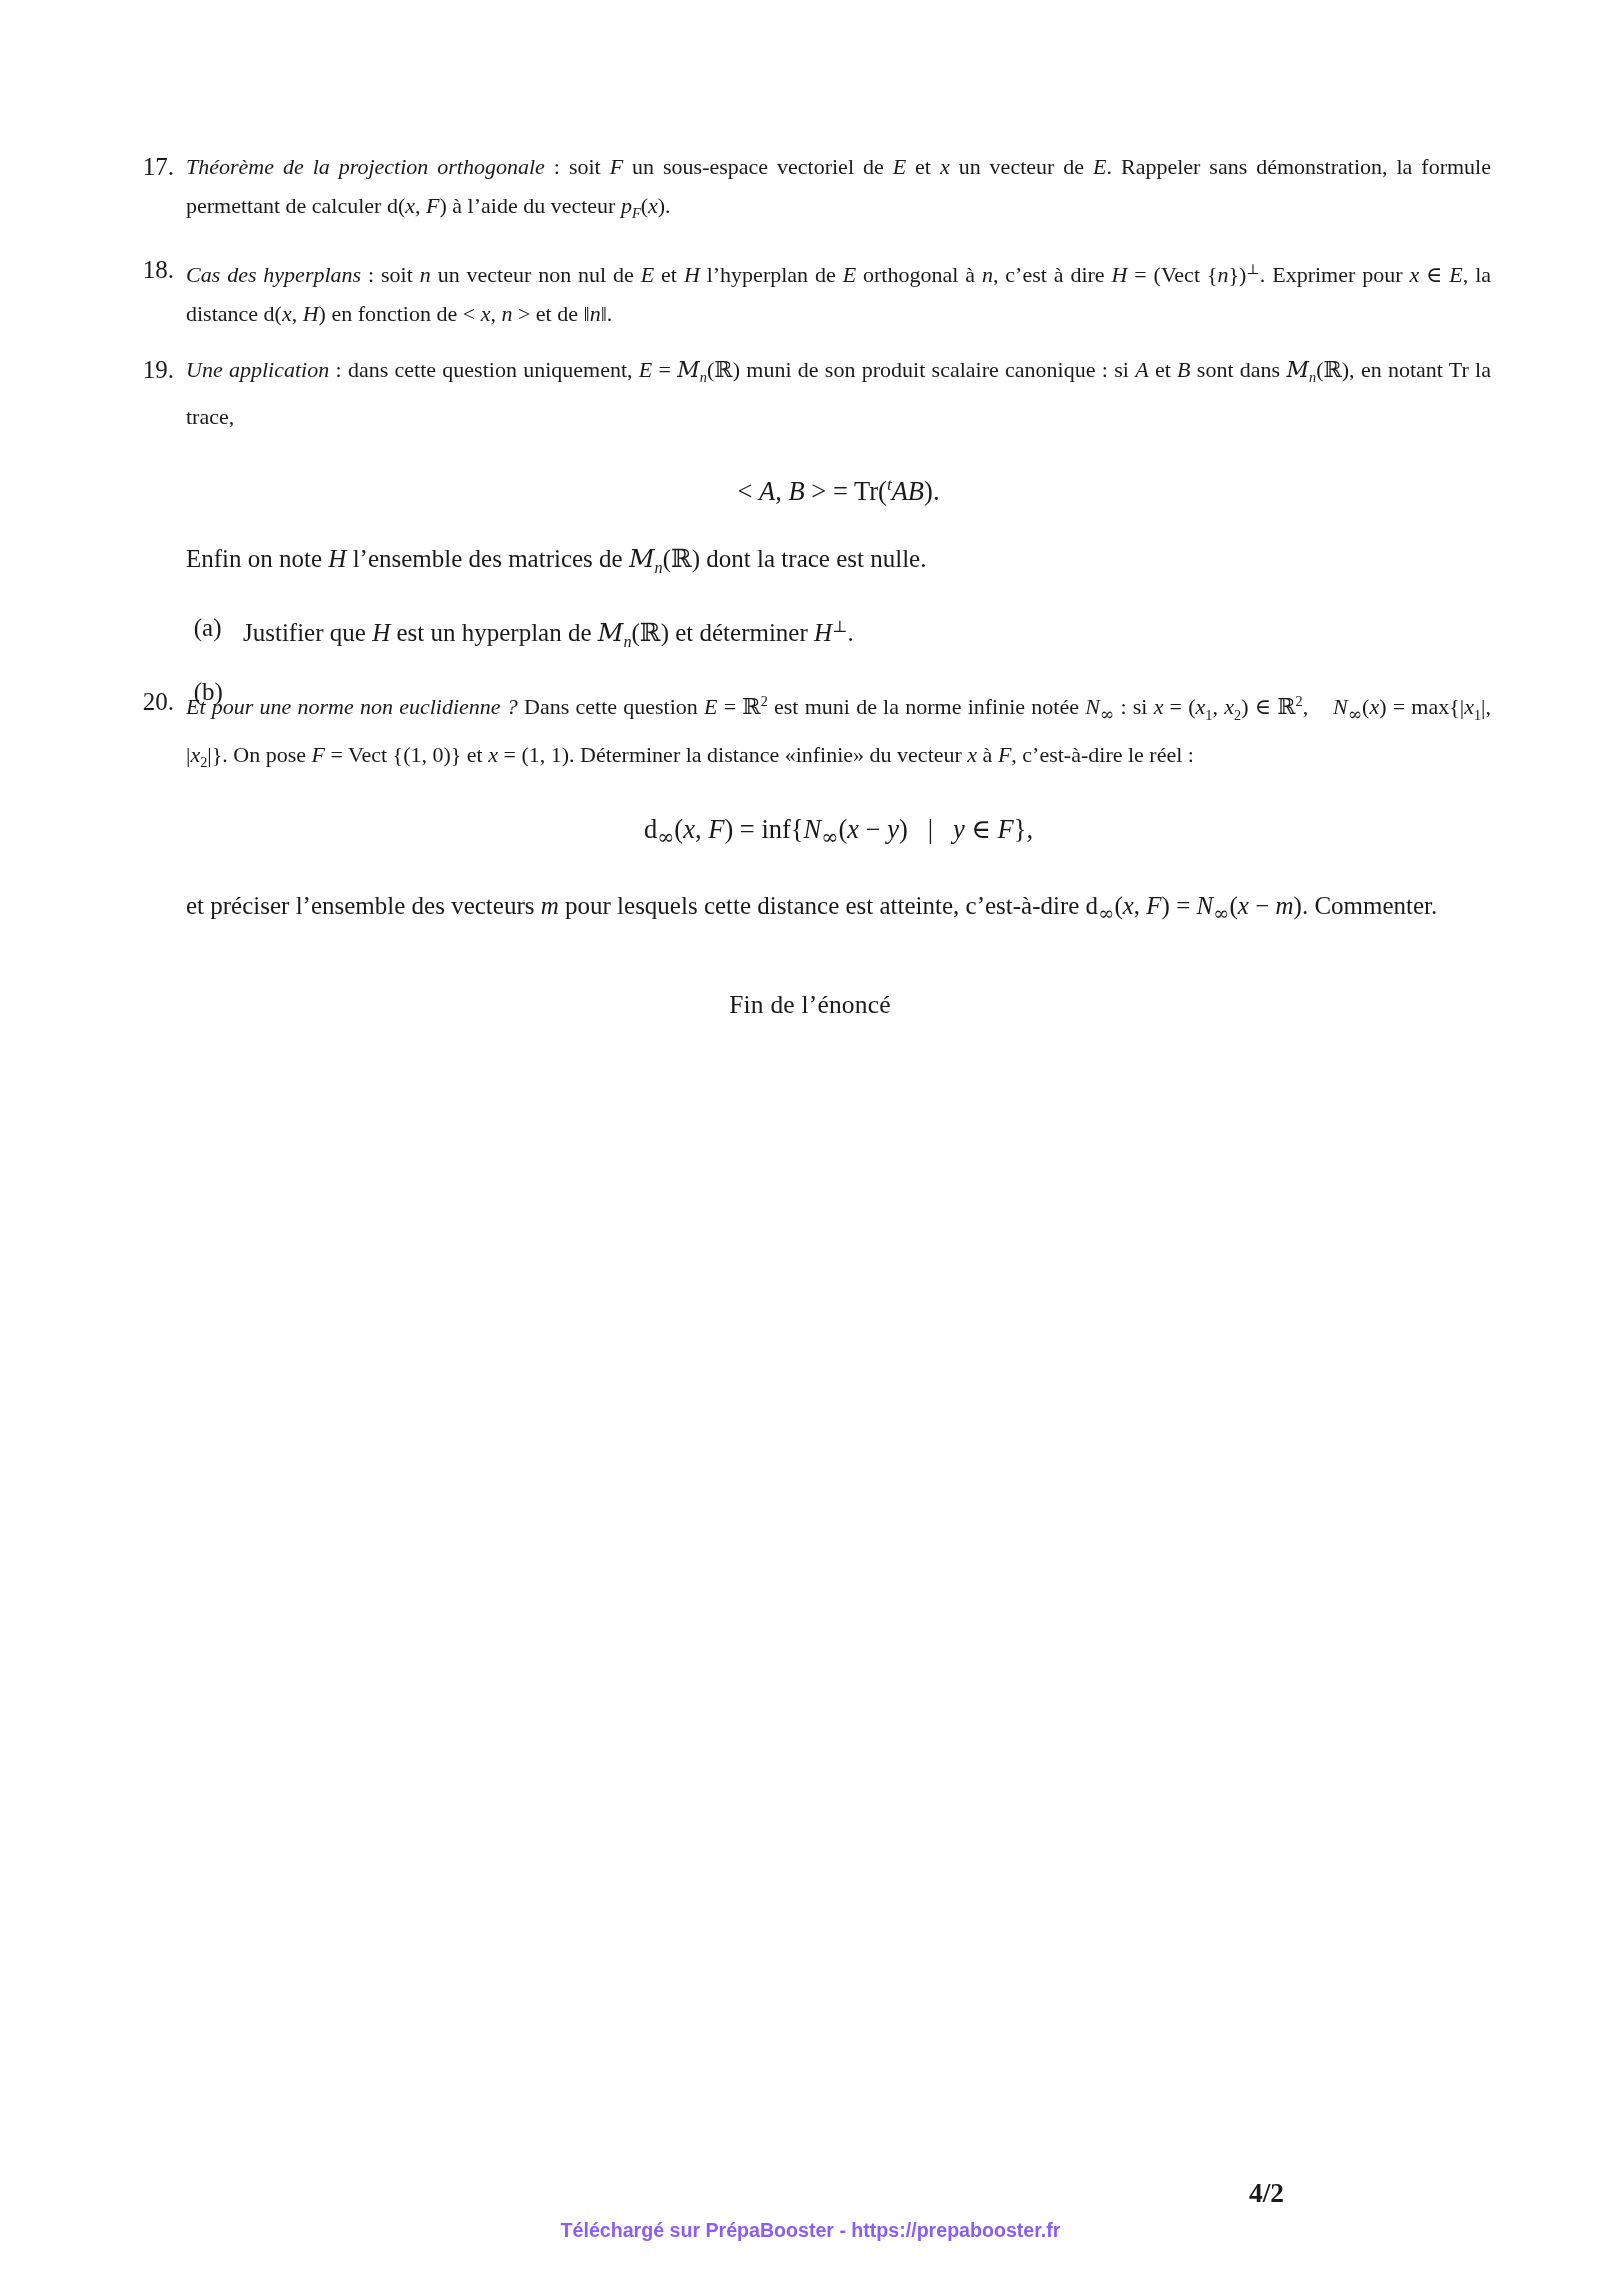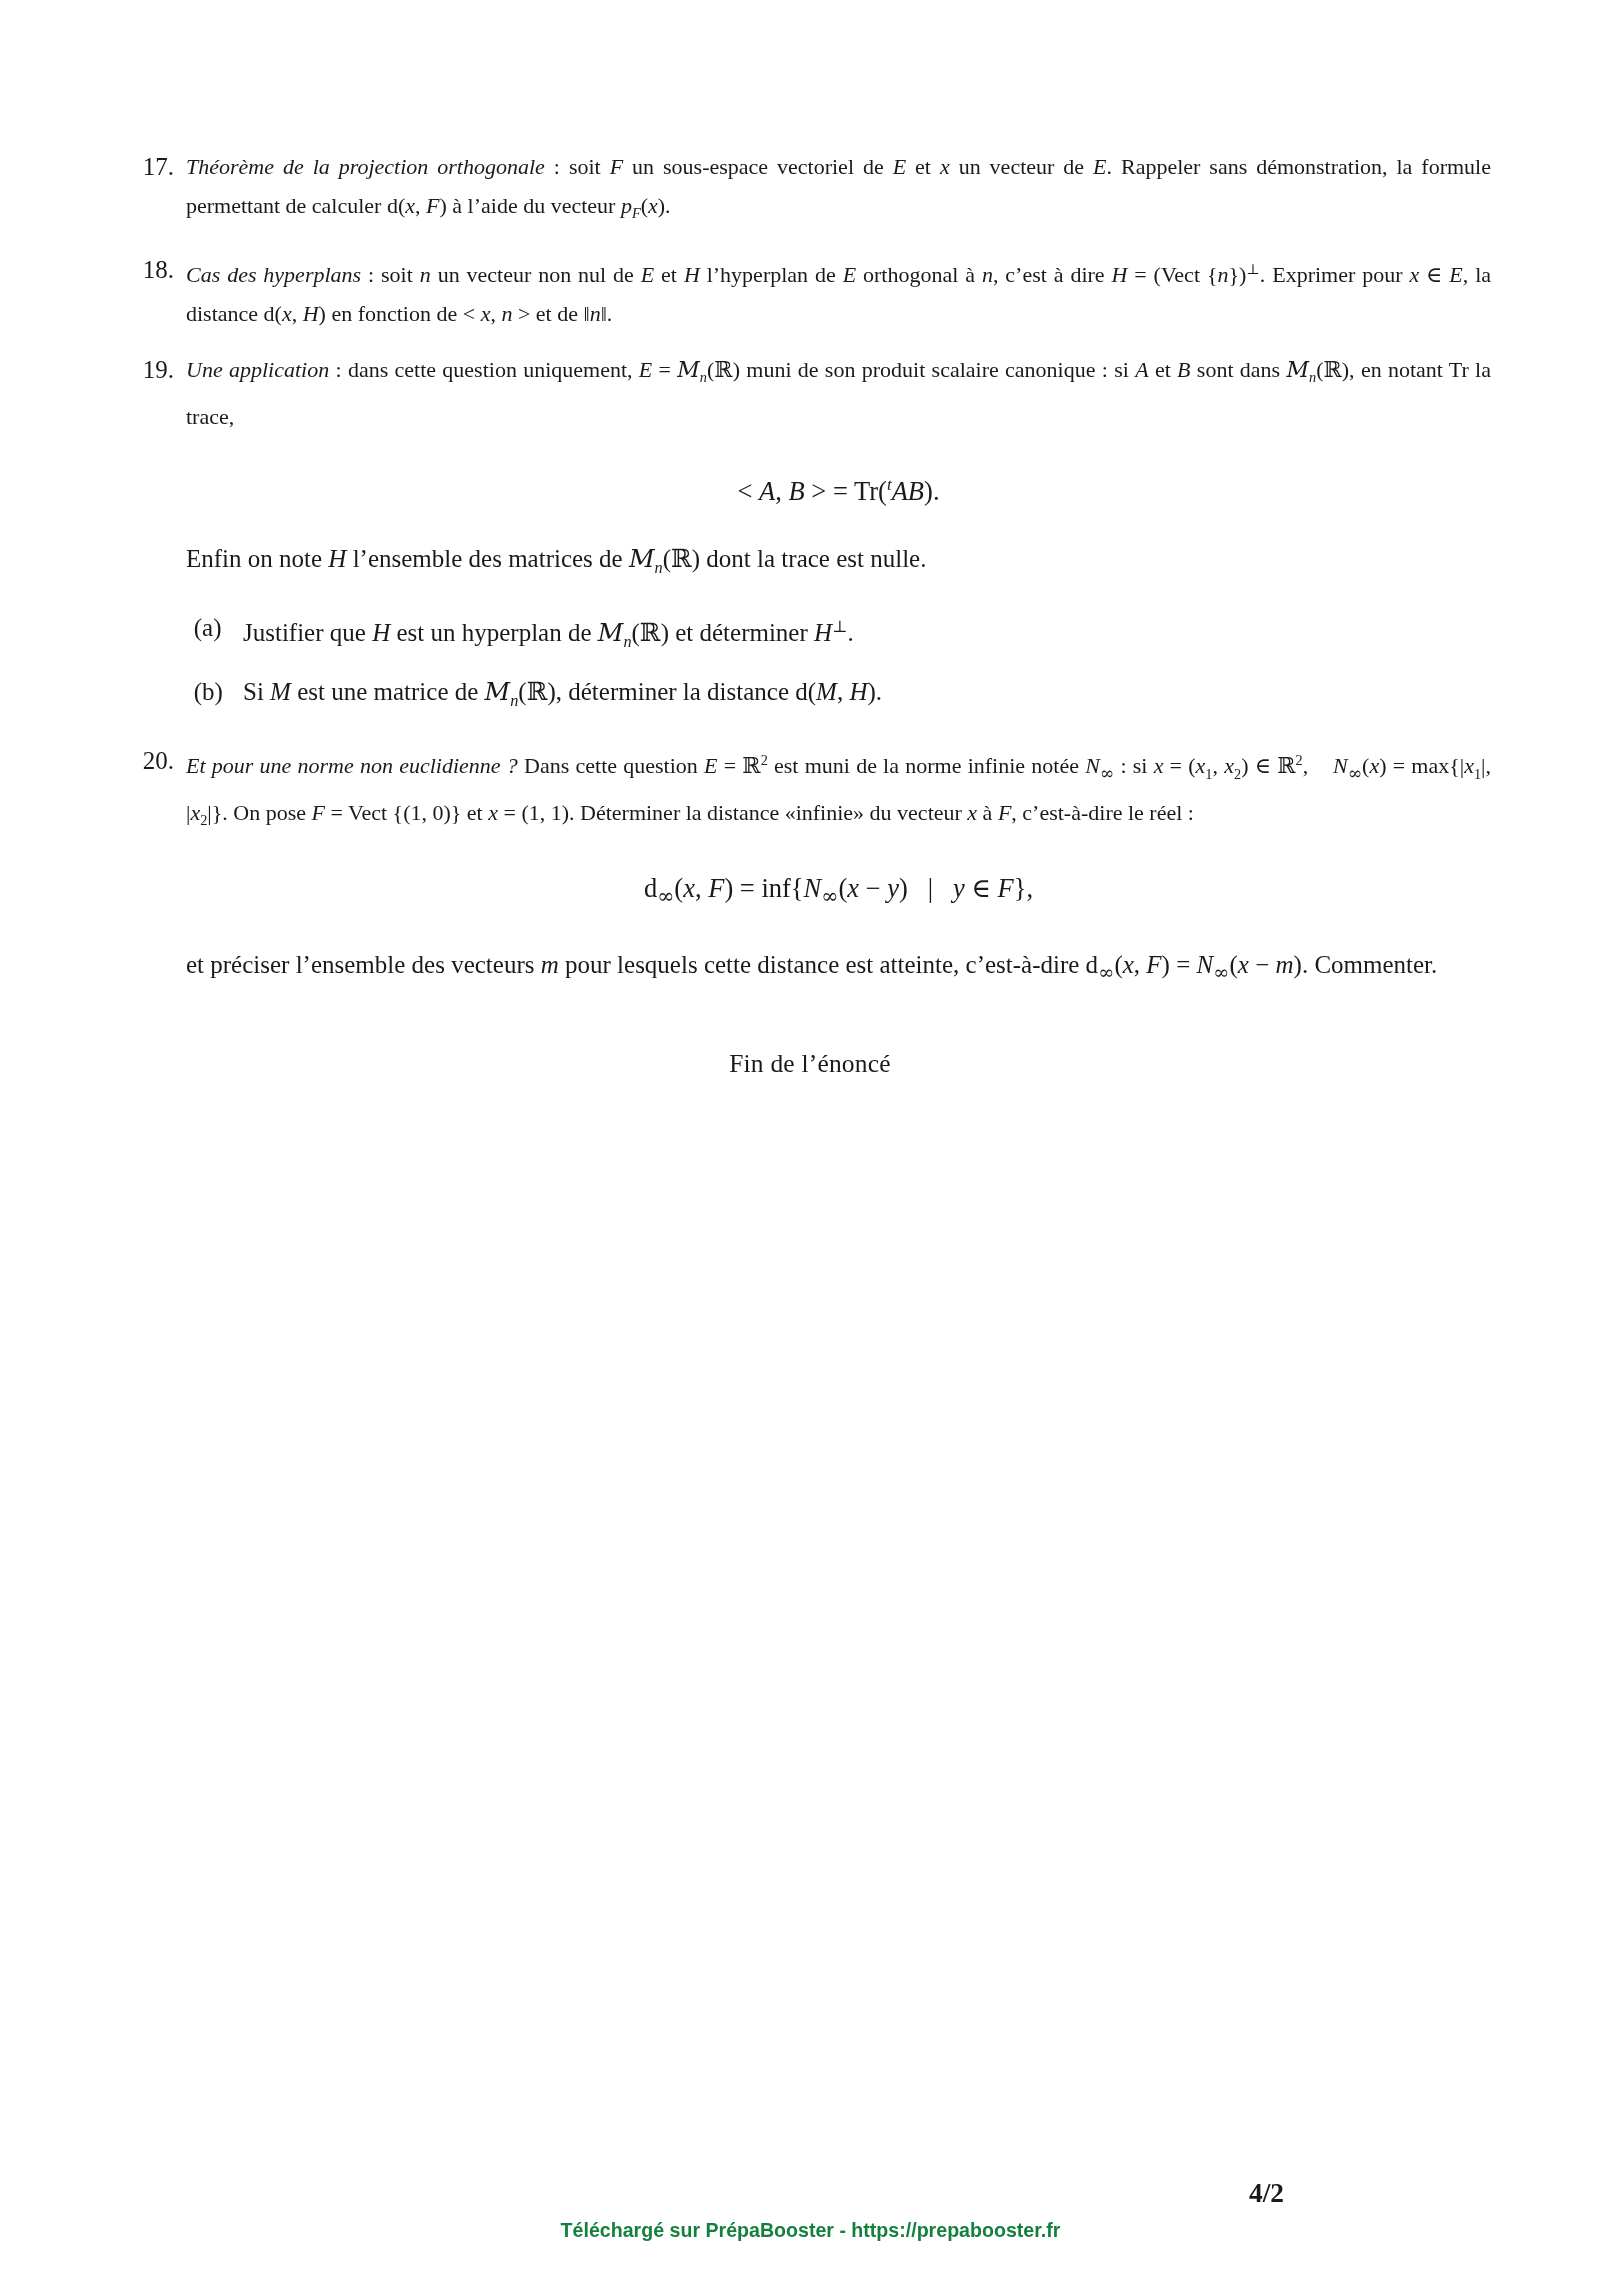--- a/index.html
+++ b/index.html
@@ -130,21 +130,21 @@
   
   .footer-credit {
     position: absolute;
     left: 0;
     top: 2219px;
     width: 1621px;
     text-align: center;
     font-family: "Liberation Sans", "DejaVu Sans", sans-serif;
     font-size: 19.6px;
     font-weight: bold;
-    color: #15803d;
+    color: #8b5cf6;
   }
   .page-number {
     position: absolute;
     right: 129px;
     top: 2178px;
     font-size: 27.4px;
     font-weight: bold;
     color: #1a1a1a;
   }
 </style>
@@ -184,21 +184,20 @@
           <span>Enfin on note </span><span class="mi">H</span><span> l’ensemble des matrices de </span><span class="cal">M</span><sub class="sm">n</sub><span>(</span><span class="bb">ℝ</span><span>) dont la trace est nulle.</span>
         </div>
 
         <ol class="sublist">
           <li class="subitem">
             <span class="sublabel">(a)</span>
             <span><span>Justifier que </span><span class="mi">H</span><span> est un hyperplan de </span><span class="cal">M</span><sub class="sm">n</sub><span>(</span><span class="bb">ℝ</span><span>) et déterminer </span><span class="mi">H</span><sup class="sm">⊥</sup><span>.</span></span>
           </li>
           <li class="subitem">
             <span class="sublabel">(b)</span>
-            <span><span>Si </span><span class="mi">M</span><span> est une matrice de </span><span class="cal">M</span><sub class="sm">n</sub><span>(</span><span class="bb">ℝ</span><span>), déterminer la distance d(</span><span class="mi">M</span><span>, </span><span class="mi">H</span><span>).</span></span>
           </li>
         </ol>
       </li>
 
       <li class="qitem" style="margin-top:19.6px;">
         <span class="qnum">20.</span>
         <div class="qbody">
           <span class="em">Et pour une norme non euclidienne ?</span><span> Dans cette question </span><span class="mi">E</span><span> = </span><span class="bb">ℝ</span><sup class="sm">2</sup><span> est muni de la norme infinie notée </span><span class="mi">N</span><span class="inf">∞</span><span> : si </span><span class="mi">x</span><span> = (</span><span class="mi">x</span><sub class="rm">1</sub><span>, </span><span class="mi">x</span><sub class="rm">2</sub><span>) ∈ </span><span class="bb">ℝ</span><sup class="sm">2</sup><span>,</span><span class="nbsp">&nbsp;&nbsp;&nbsp;&nbsp;</span><span class="mi">N</span><span class="inf">∞</span><span>(</span><span class="mi">x</span><span>) = max{|</span><span class="mi">x</span><sub class="rm">1</sub><span>|, |</span><span class="mi">x</span><sub class="rm">2</sub><span>|}. On pose </span><span class="mi">F</span><span> = Vect {(1, 0)} et </span><span class="mi">x</span><span> = (1, 1). Déterminer la distance «infinie» du vecteur </span><span class="mi">x</span><span> à </span><span class="mi">F</span><span>, c’est-à-dire le réel :</span>
         </div>
 

